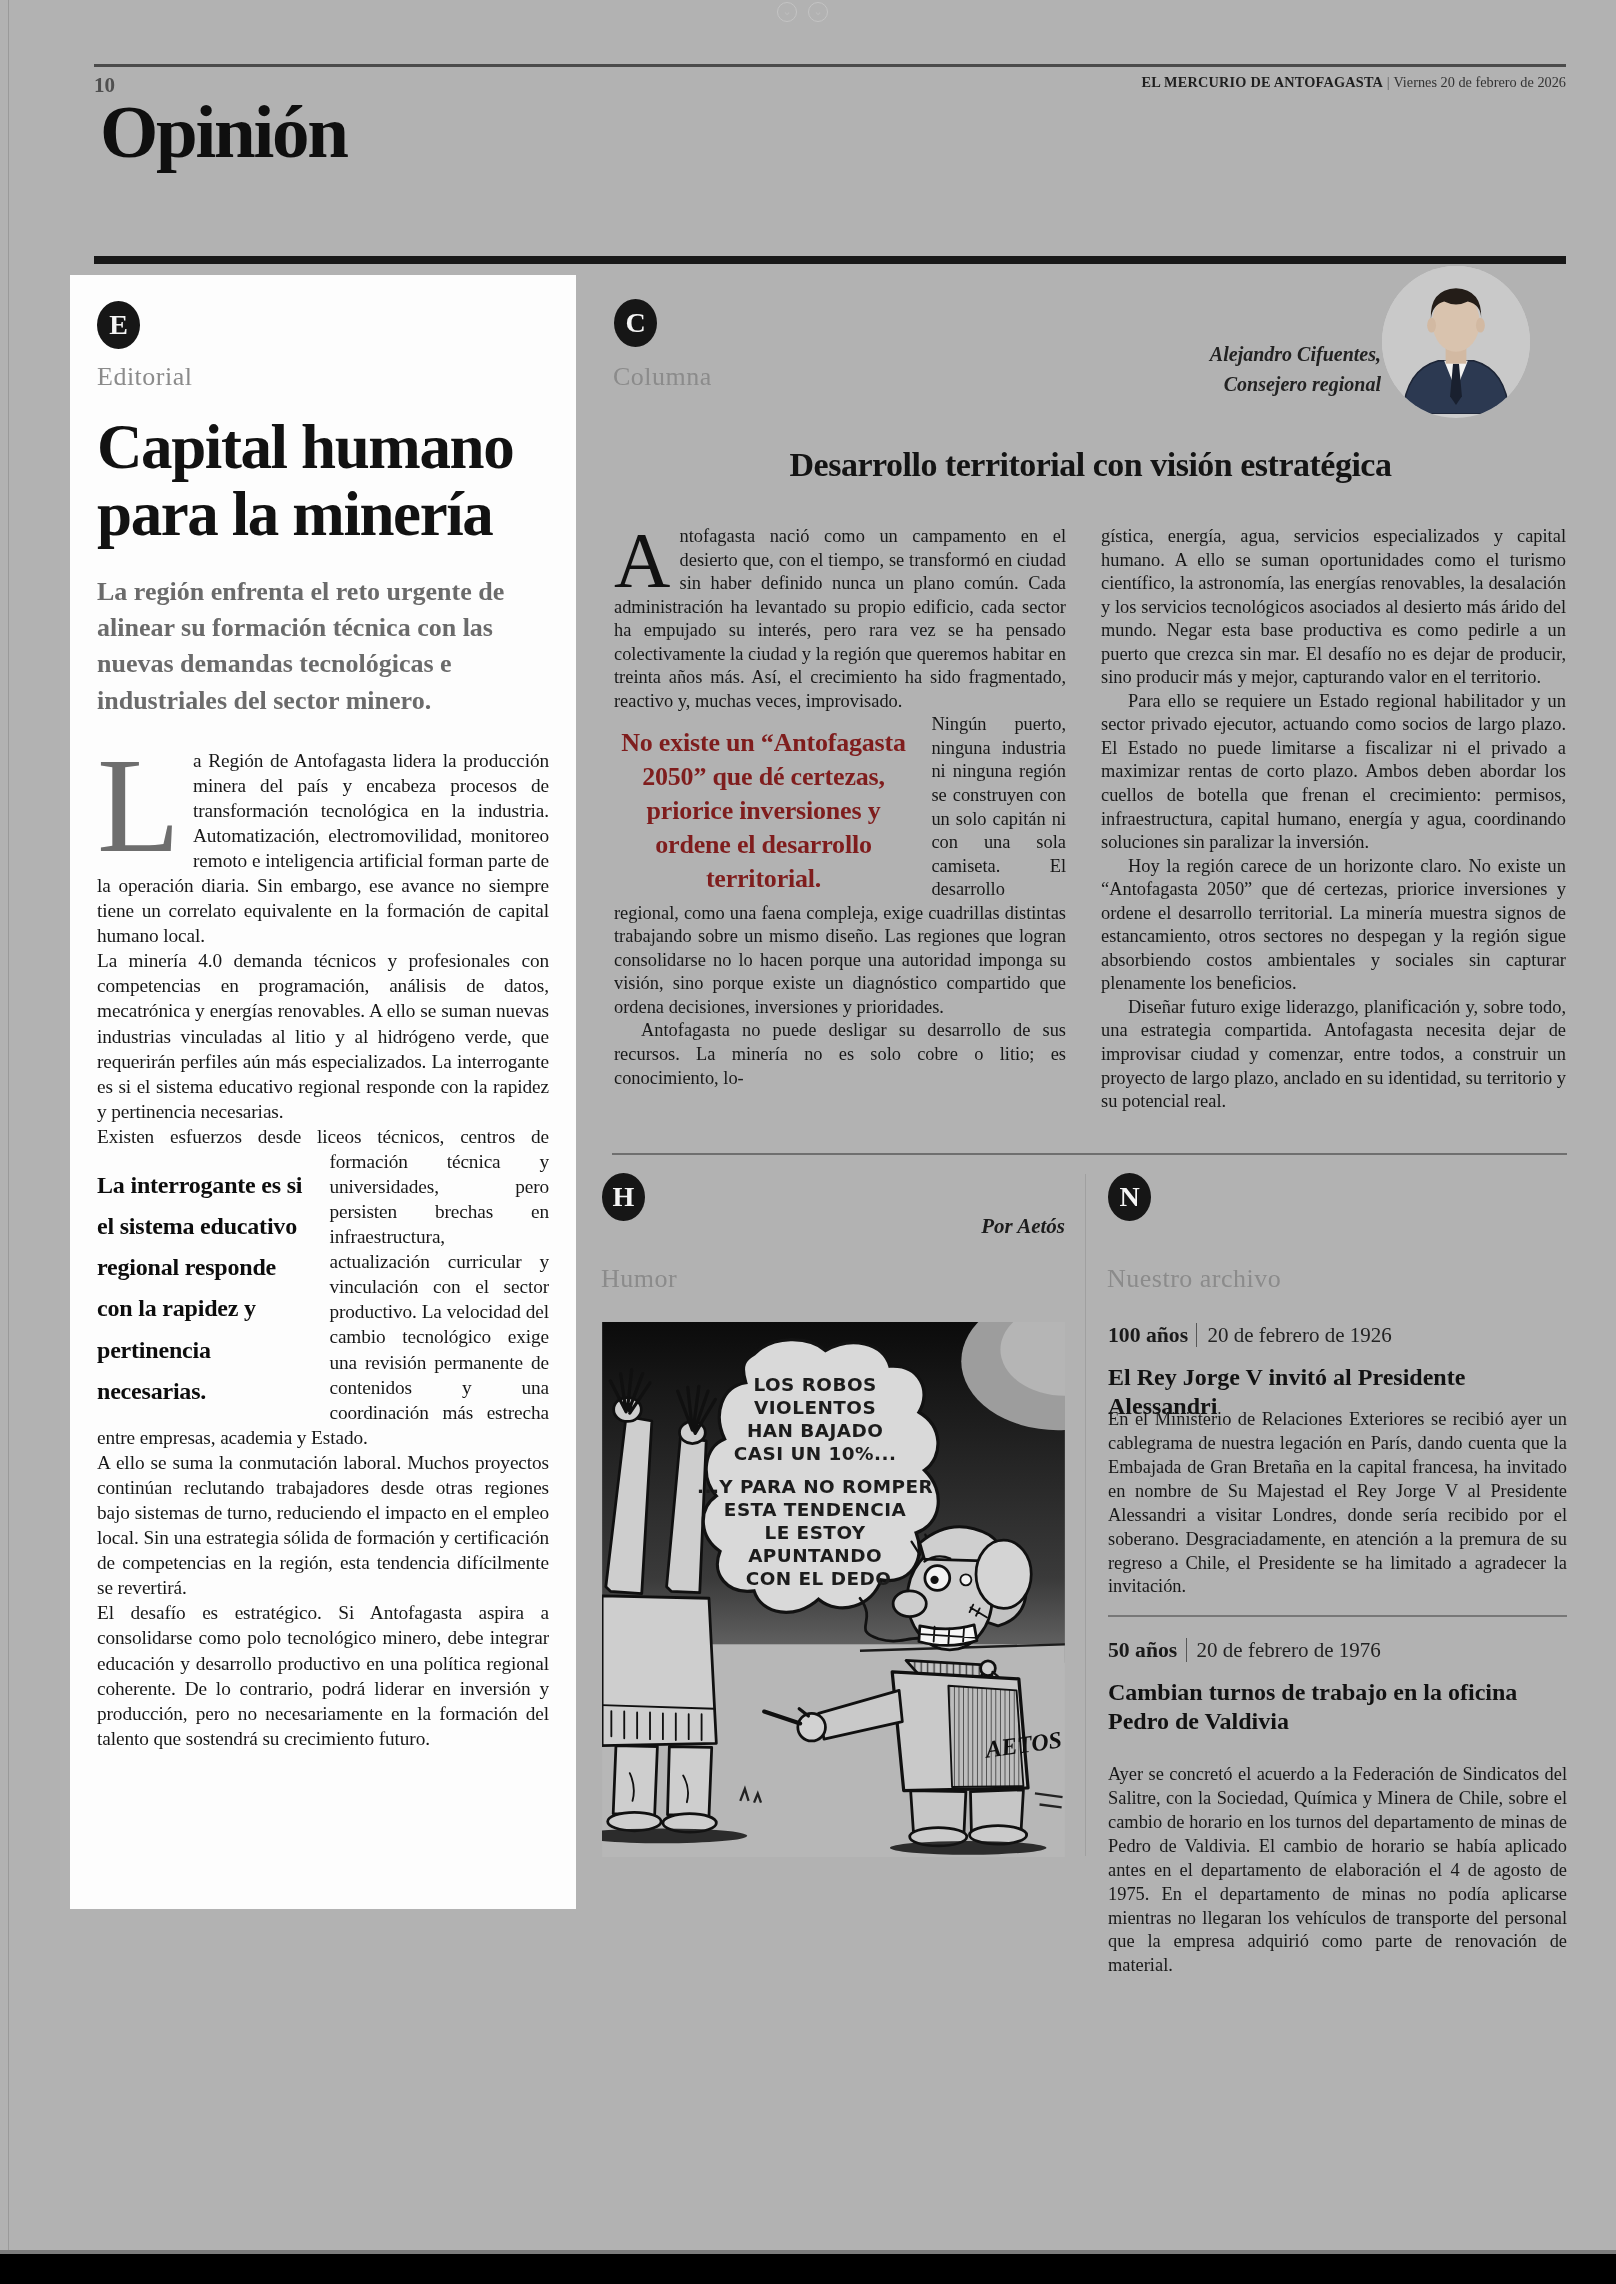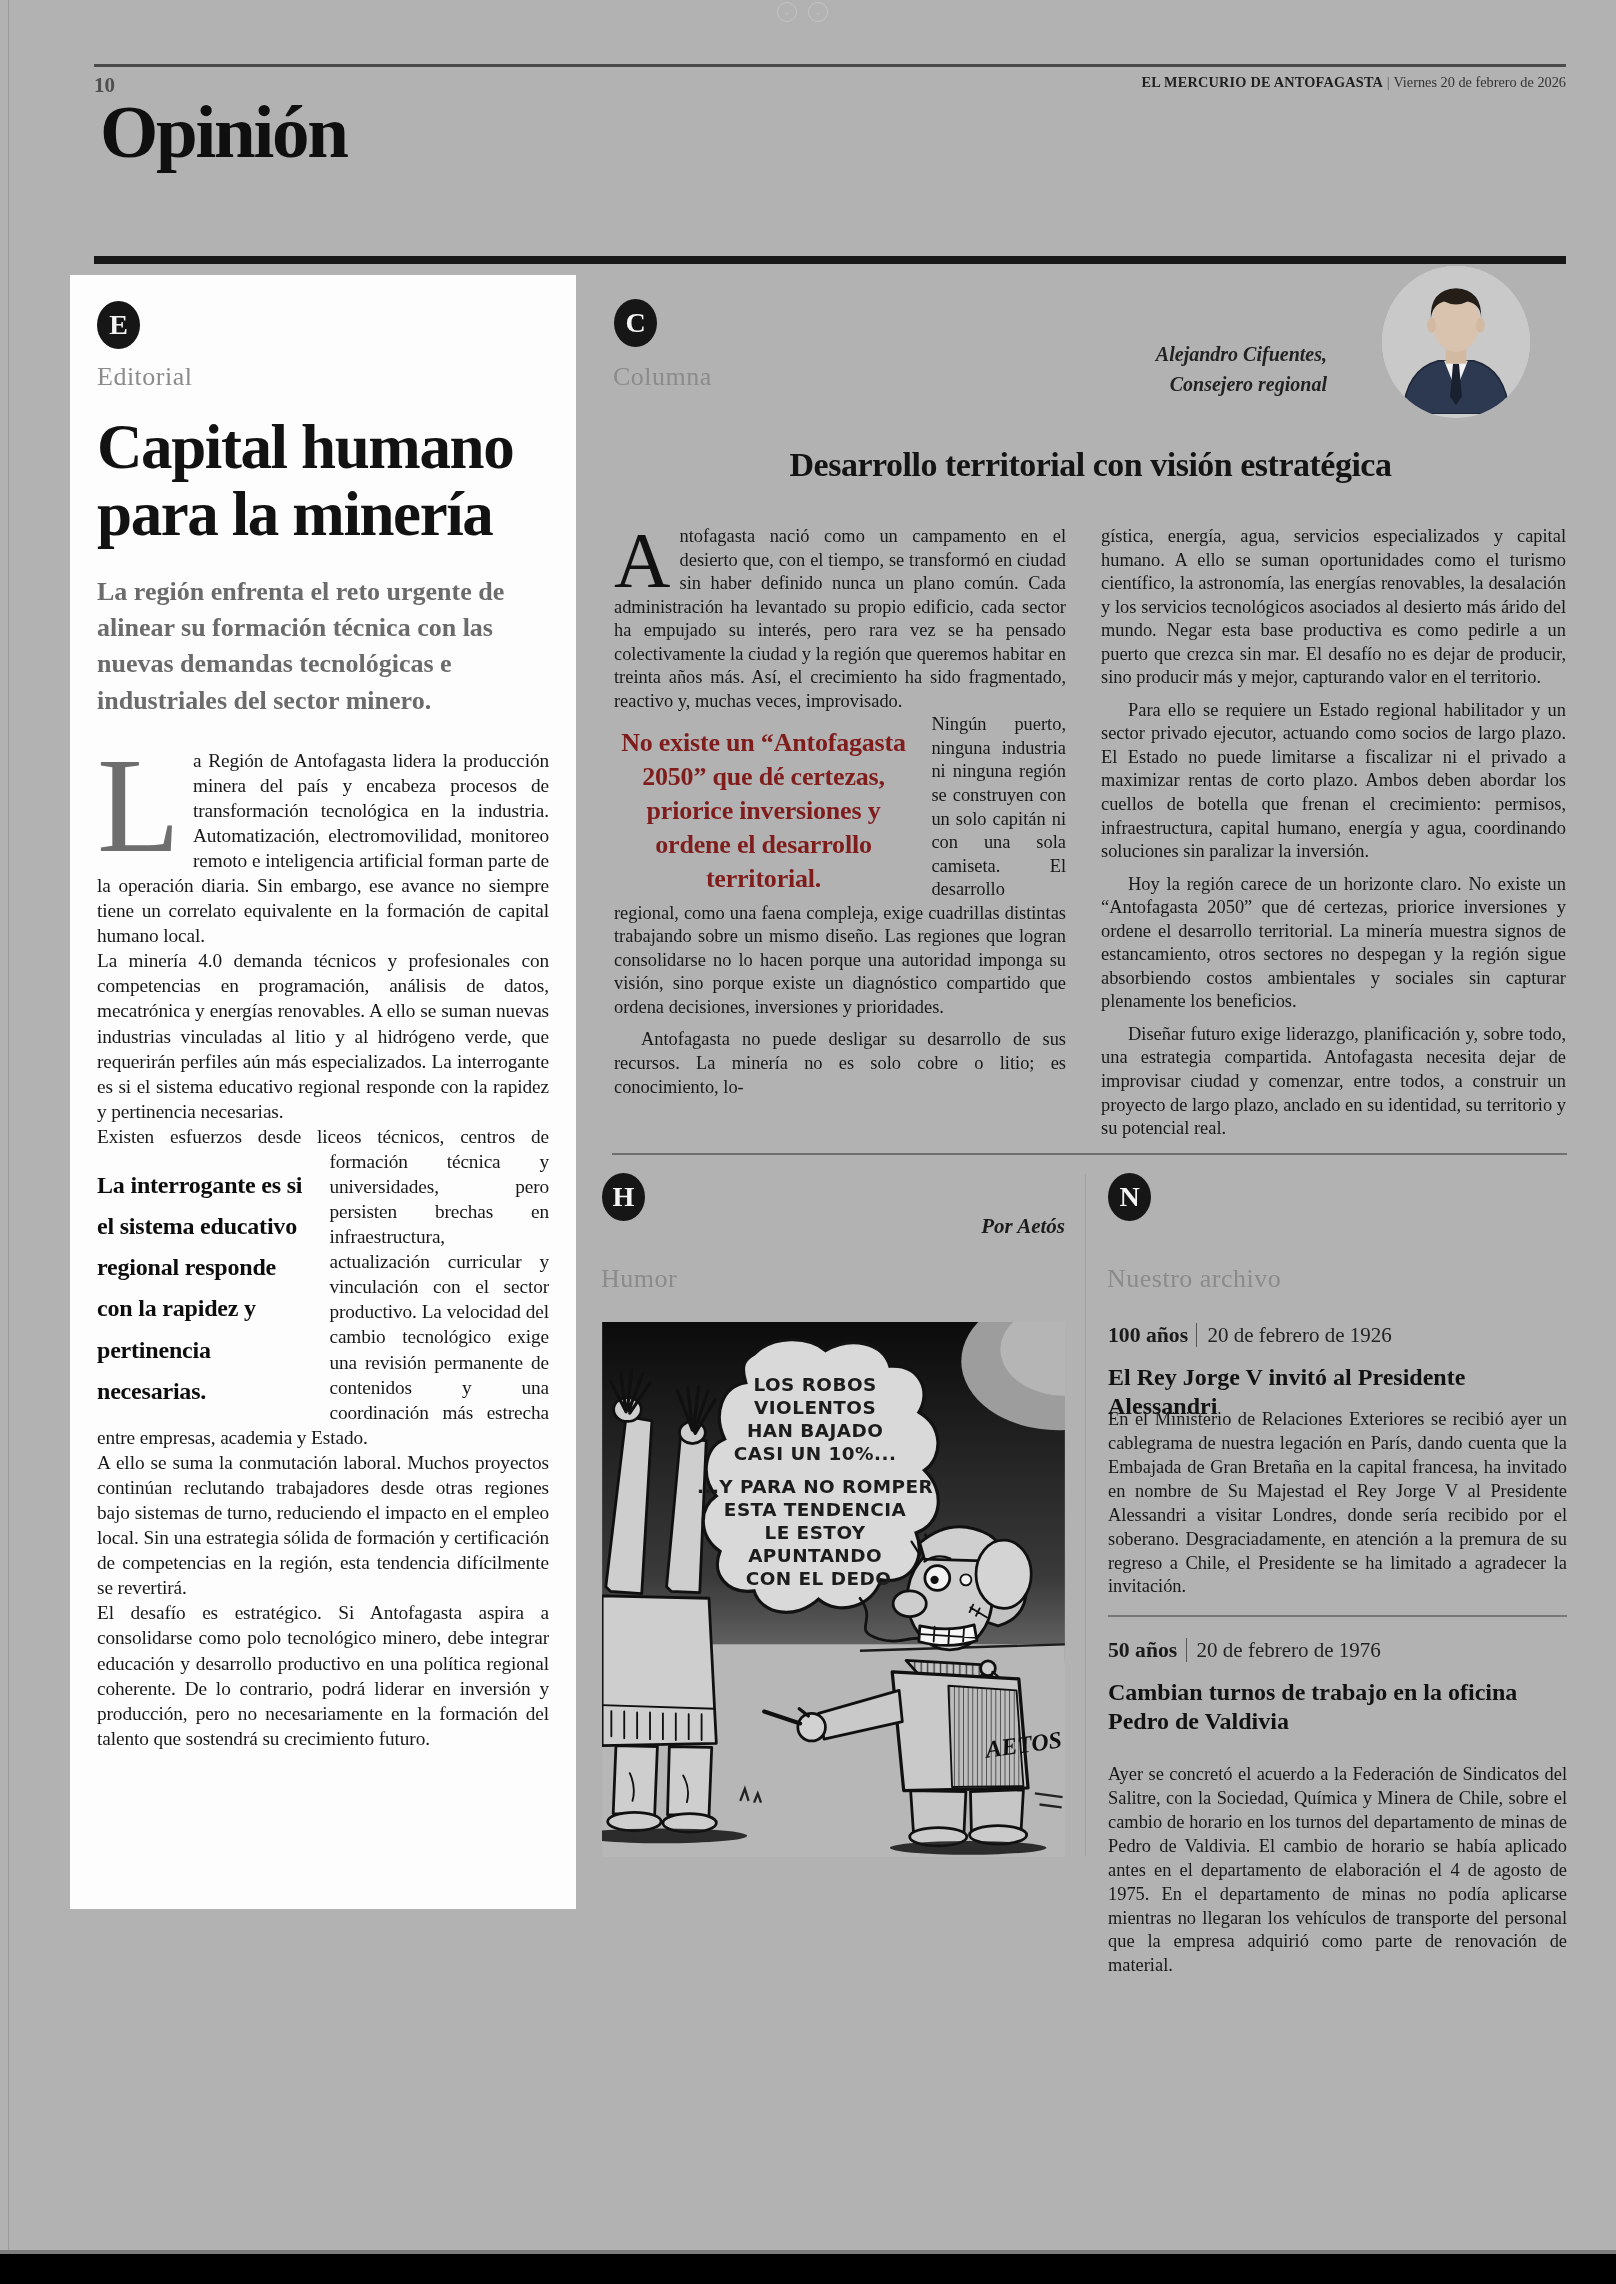--- a/index.html
+++ b/index.html
@@ -48,32 +48,32 @@
   .ed-body p { margin:0; }
   .dropcap-l { float:left; font-size:136px; line-height:.76; color:#6e6e6e; padding:6.4px 13px 0 0; font-weight:400; }
   .ed-quote {
     float:left; width:47%; font-size:24px; font-weight:700; line-height:1.72;
     color:#0d0d0d; margin:15.7px 20px 8.3px 0; text-align:left; letter-spacing:-0.2px;
   }
 
   
   .col-kicker-icon { left:614px; top:299px; }
   .col-kicker { left:613px; top:362px; }
-  .col-author { left:1023px; top:339px; width:304px; text-align:right; font-style:italic; font-weight:700; font-size:20px; line-height:1.5; color:#222; }
+  .col-author { left:1077px; top:339px; width:304px; text-align:right; font-style:italic; font-weight:700; font-size:20px; line-height:1.5; color:#222; }
   .portrait { left:1382px; top:266px; width:148px; height:152px; border-radius:50%; overflow:hidden; background:#cdcdcd; }
   .col-title { left:614px; top:446px; width:953px; text-align:center; font-size:34px; font-weight:700; color:#141414; letter-spacing:-0.5px; }
   .col-body { font-size:18.4px; line-height:1.28; text-align:justify; color:#181818; }
   .col-1 { left:614px; top:525px; width:452px; }
   .col-2 { left:1101px; top:525px; width:465px; }
   .dropcap-a { float:left; font-size:78px; line-height:.8; color:#111; padding:3.7px 9.2px 0 0; font-weight:400; }
   .col-quote {
     float:left; width:299px; font-size:26px; font-weight:700; line-height:1.3;
     color:#7f1d1d; margin:13px 18.4px 6.4px 0; text-align:center; letter-spacing:-0.2px;
   }
-  .indent { text-indent:27px;margin-top:9px; }
+  .indent { text-indent:27px; }
 
   .mid-rule { left:612px; top:1153px; width:955px; height:1.8px; background:#6f6f6f; }
   .v-divider { left:1085px; top:1174px; width:0.9px; height:682px; background:#a0a0a0; }
 
   
   .humor-icon { left:602px; top:1173px; }
   .humor-kicker { left:601px; top:1264px; }
   .humor-byline { left:602px; top:1214px; width:463px; text-align:right; font-size:21px; font-weight:700; font-style:italic; color:#1c1c1c; }
   .cartoon { left:602px; top:1322px; width:463px; height:535px; }
   .cartoon svg { display:block; width:100%; height:100%; }

